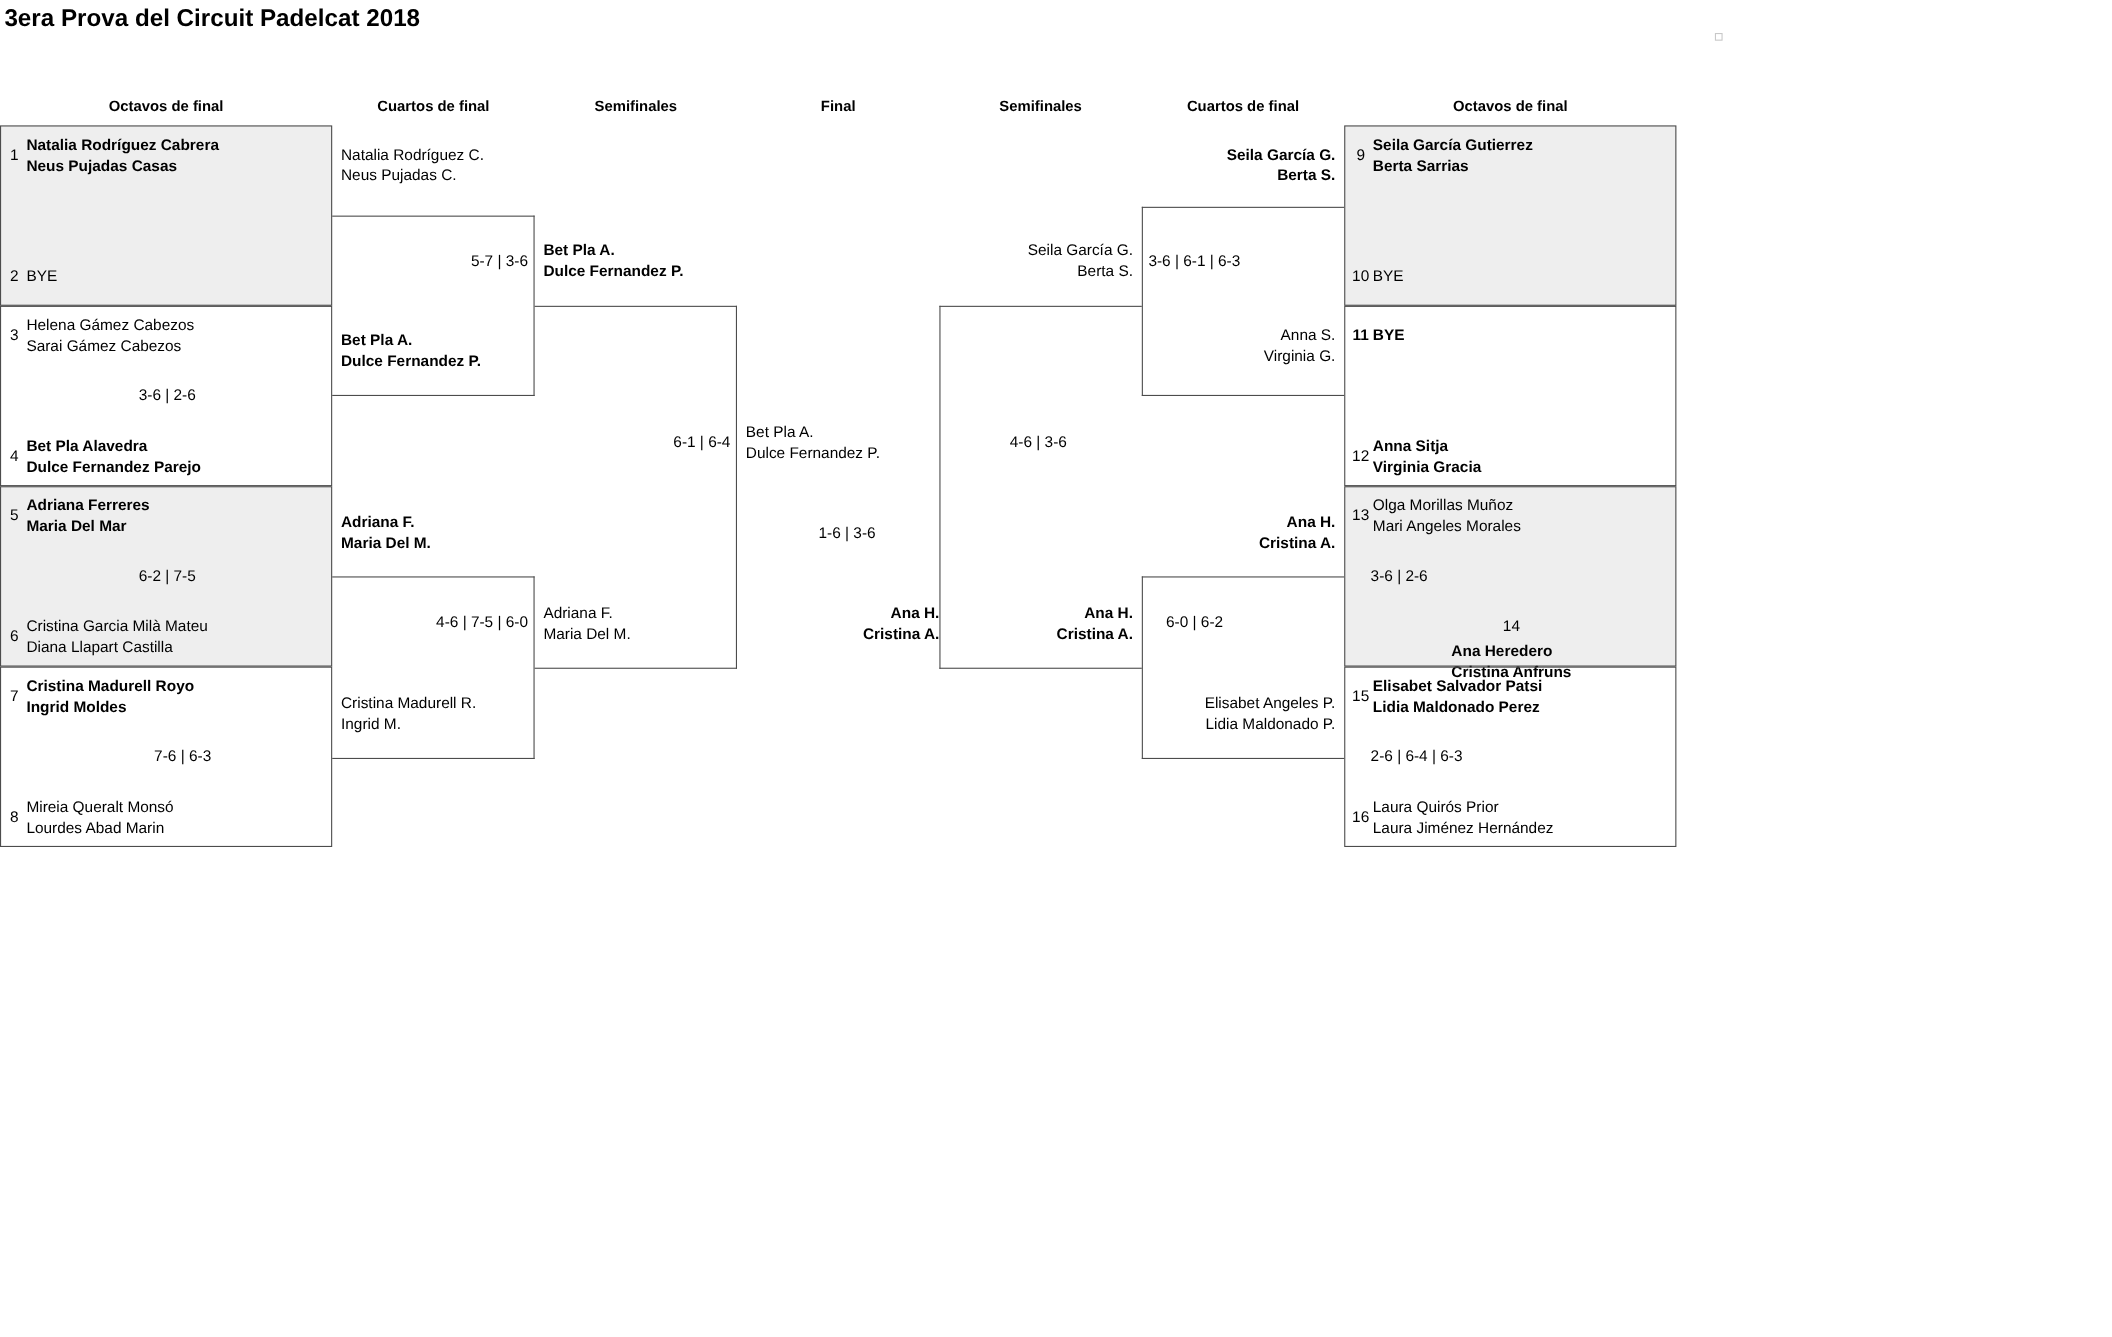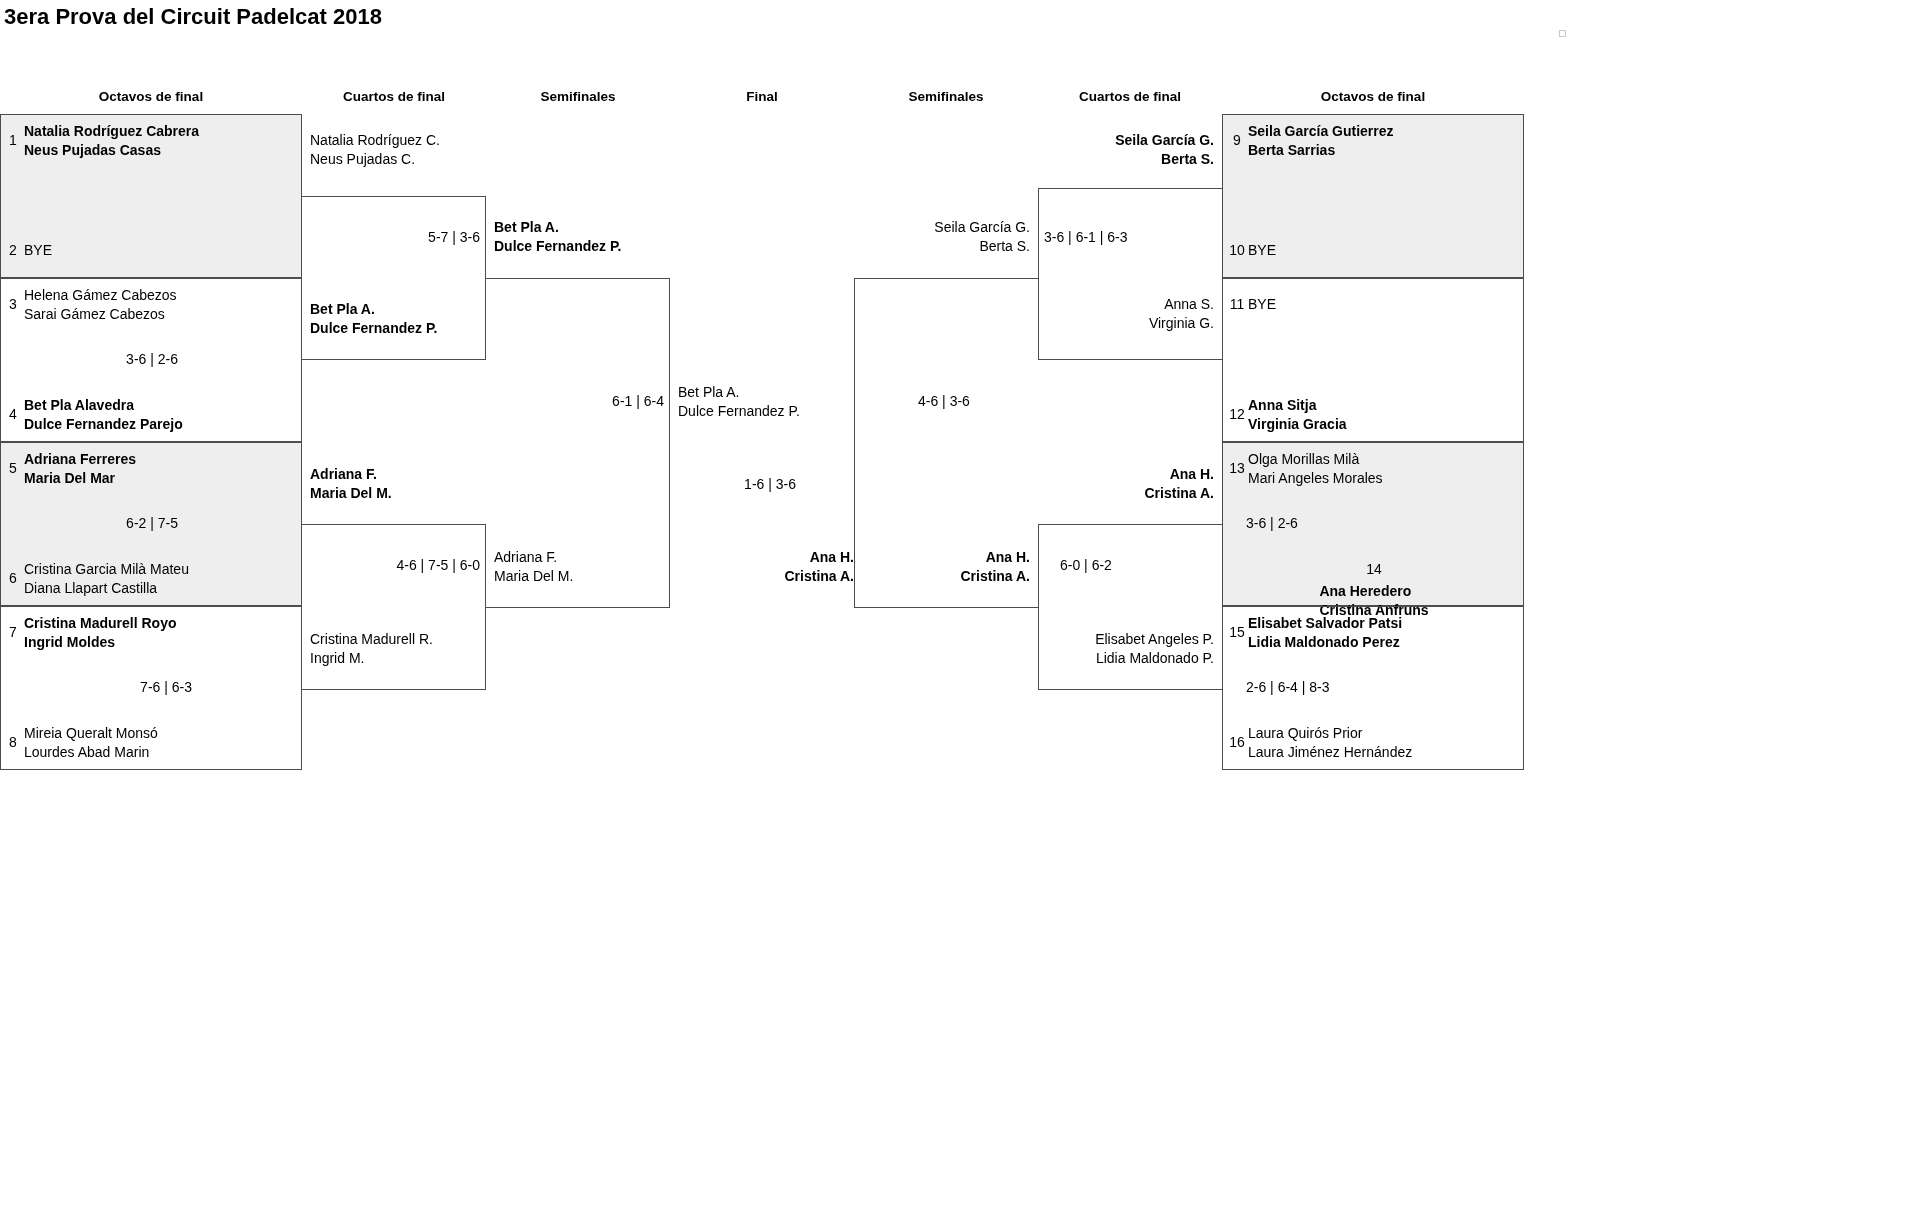--- a/index.html
+++ b/index.html
@@ -264,60 +264,60 @@
     </span>
   </div>
   <div class="entry left" style="left:1226px; top:241px; width:296px;">
     <span class="seed">10</span>
     <span class="names">
       <span class="name-line">BYE</span>
     </span>
   </div>
 
   <div class="cell bordered" style="left:1222px; top:278px; width:302px; height:164px;"></div>
-  <div class="entry left" style="left:1226px; top:295px; width:296px;">
+  <div class="entry left" style="left:1226px; top:295px; width:296px;font-weight:bold;">
     <span class="seed">11</span>
     <span class="names">
       <span class="name-line">BYE</span>
     </span>
   </div>
   <div class="entry left winner" style="left:1226px; top:396px; width:296px;">
     <span class="seed">12</span>
     <span class="names">
       <span class="name-line">Anna Sitja</span>
       <span class="name-line">Virginia Gracia</span>
     </span>
   </div>
 
   <div class="cell shaded bordered" style="left:1222px; top:442px; width:302px; height:164px;"></div>
   <div class="entry left" style="left:1226px; top:450px; width:296px;">
     <span class="seed">13</span>
     <span class="names">
-      <span class="name-line">Olga Morillas Milà</span>
+      <span class="name-line">Olga Morillas Muñoz</span>
       <span class="name-line">Mari Angeles Morales</span>
     </span>
   </div>
   <div class="score right" style="left:1246px; top:514px; width:276px;">3-6 | 2-6</div>
   <div class="entry left winner" style="left:1226px; top:560px; width:296px;flex-direction:column;">
     <span class="seed">14</span>
     <span class="names">
       <span class="name-line">Ana Heredero</span>
       <span class="name-line">Cristina Anfruns</span>
     </span>
   </div>
 
   <div class="cell bordered" style="left:1222px; top:606px; width:302px; height:164px;"></div>
   <div class="entry left winner" style="left:1226px; top:614px; width:296px;">
     <span class="seed">15</span>
     <span class="names">
       <span class="name-line">Elisabet Salvador Patsi</span>
       <span class="name-line">Lidia Maldonado Perez</span>
     </span>
   </div>
-  <div class="score right" style="left:1246px; top:678px; width:276px;">2-6 | 6-4 | 8-3</div>
+  <div class="score right" style="left:1246px; top:678px; width:276px;">2-6 | 6-4 | 6-3</div>
   <div class="entry left" style="left:1226px; top:724px; width:296px;">
     <span class="seed">16</span>
     <span class="names">
       <span class="name-line">Laura Quirós Prior</span>
       <span class="name-line">Laura Jiménez Hernández</span>
     </span>
   </div>
 
   <div style="position:absolute; left:1559px; top:30px; width:5px; height:5px; border:1px solid #c8c8c8;"></div>
 

